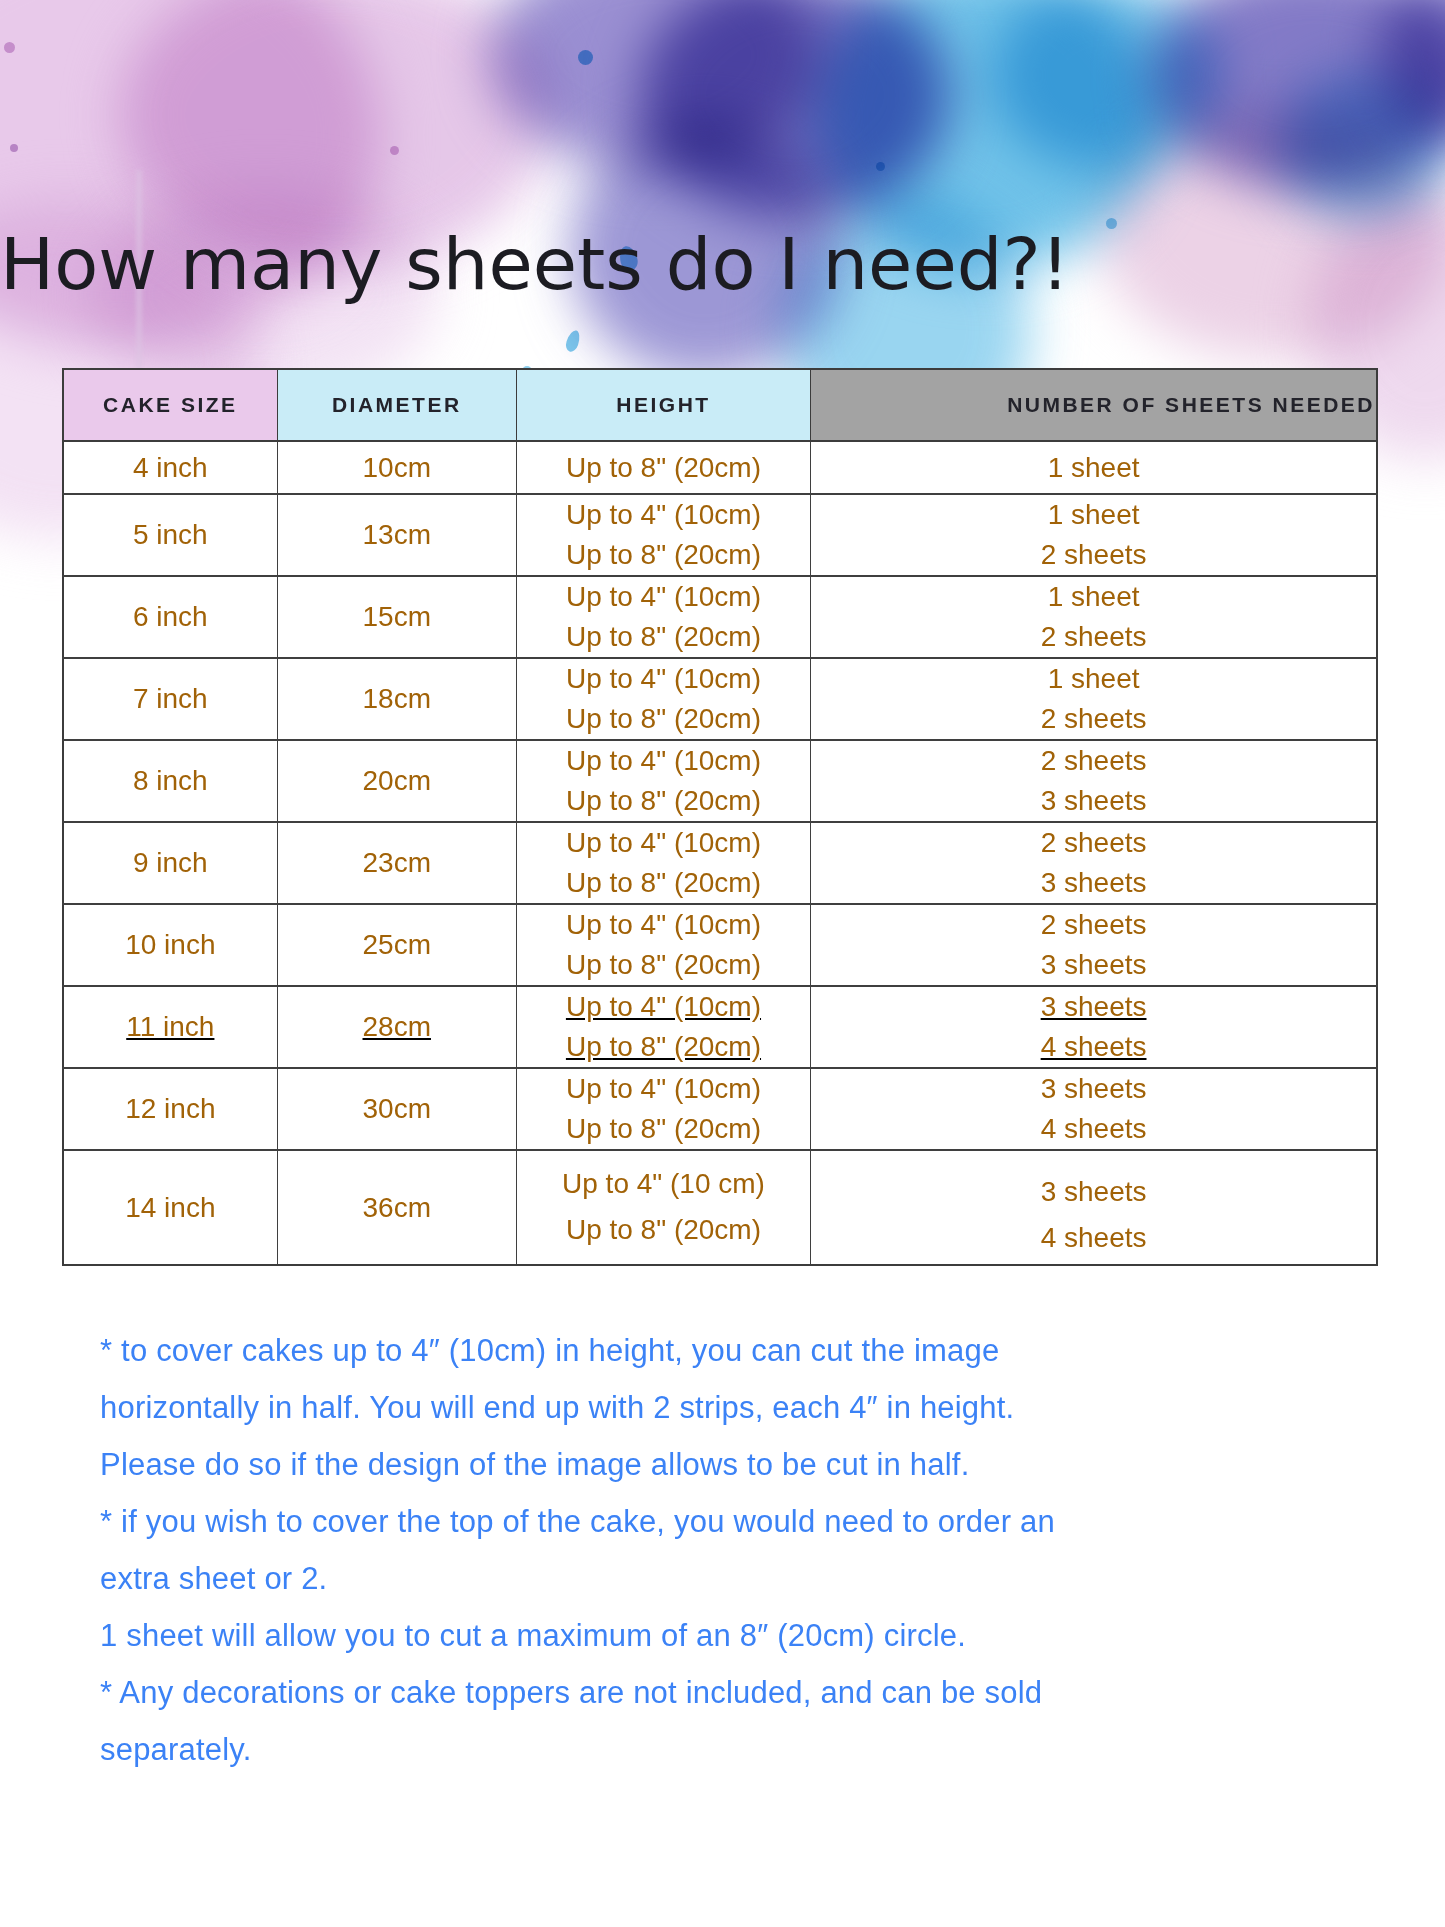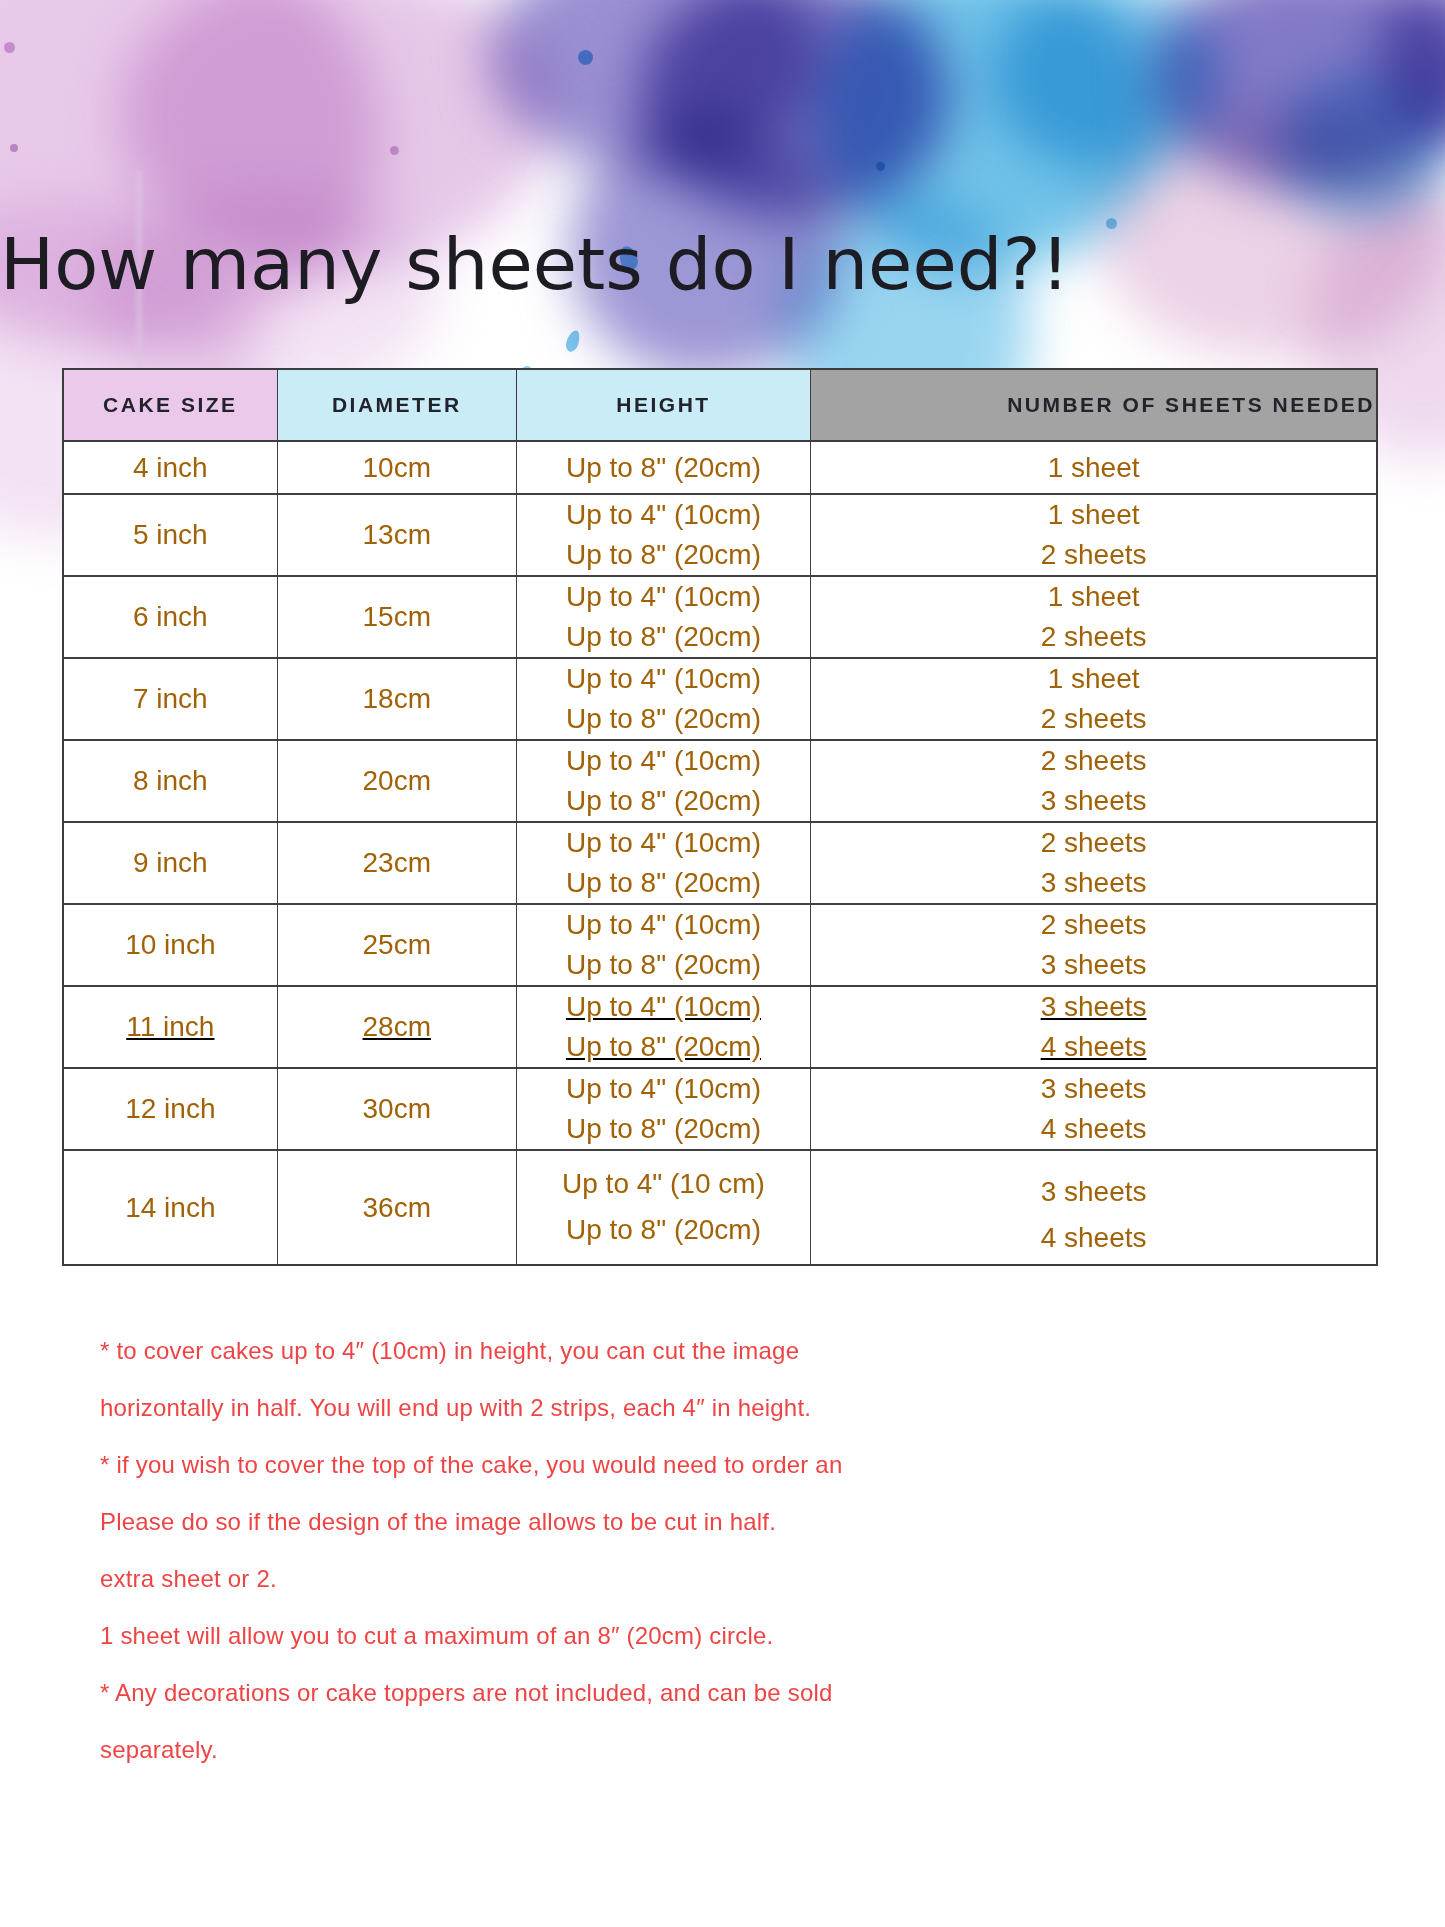--- a/index.html
+++ b/index.html
@@ -59,21 +59,21 @@
     padding:0;
   }
   .lines div{line-height:40px;}
   tr.tall td.height-cell{vertical-align:top;}
   tr.tall td.height-cell .lines{padding-top:10px;}
   tr.tall td.sheets-cell .lines{padding-top:14px;}
   tr.tall .lines div{line-height:46px;}
   
   .notes{
     position:absolute;left:100px;top:1322px;width:1250px;
-    font-size:24px;line-height:57px;color:#ef4444;letter-spacing:.2px;
+    font-size:31px;line-height:57px;color:#3b82f6;letter-spacing:.2px;
   }
 </style>
 </head>
 <body>
 
 <div class="art">
   <div class="blob b1"></div>
   <div class="blob b2"></div>
   <div class="blob b3"></div>
   <div class="blob b4"></div>
@@ -275,19 +275,19 @@
             <div>4 sheets</div>
           </div>
         </td>
   </tr>
     </tbody>
 </table>
 
 <div class="notes">
   <div>* to cover cakes up to 4″ (10cm) in height, you can cut the image</div>
   <div>horizontally in half. You will end up with 2 strips, each 4″ in height.</div>
+  <div>Please do so if the design of the image allows to be cut in half.</div>
   <div>* if you wish to cover the top of the cake, you would need to order an</div>
-  <div>Please do so if the design of the image allows to be cut in half.</div>
   <div>extra sheet or 2.</div>
   <div>1 sheet will allow you to cut a maximum of an 8″ (20cm) circle.</div>
   <div>* Any decorations or cake toppers are not included, and can be sold</div>
   <div>separately.</div>
 </div>
 
 </body></html>

